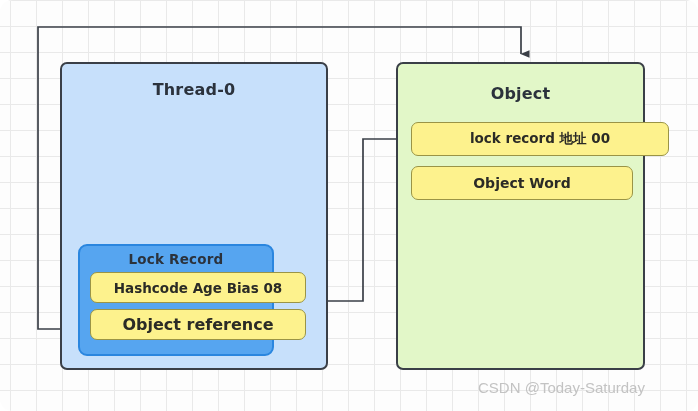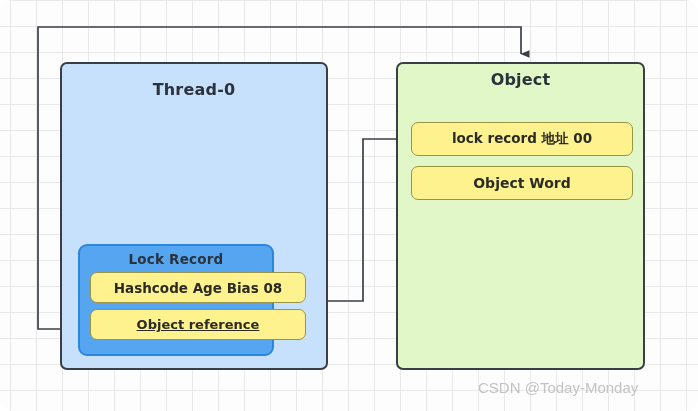--- a/index.html
+++ b/index.html
@@ -70,62 +70,61 @@
 
   
   #object-box {
     left: 396px;
     top: 62px;
     width: 249px;
     height: 308px;
     background: #e2f7c8;
   }
   #object-title {
-    top: 6px;
+    top: 20px;
     font-size: 16px;
   }
 
   
   .slot {
     position: absolute;
     box-sizing: border-box;
     background: #fdf28d;
     border: 1.6px solid #9a9446;
     border-radius: 7px;
     display: flex;
     align-items: center;
     justify-content: center;
     font-weight: bold;
     color: #2b2b26;
     text-align: center;
   }
 
   
   #slot-lock-record {
-    left: 13px;  top: 58px;  width: 222px; height: 34px;
+    left: 13px;  top: 58px;  width: 258px; height: 34px;
     font-size: 13.5px;
   }
   #slot-klass-word {
     left: 13px;  top: 102px; width: 222px; height: 34px;
     font-size: 14px;
   }
   #slot-object-body {
     left: 13px;  top: 145px; width: 222px; height: 152px;
     font-size: 14.5px;
   }
 
   
   #slot-hashcode {
     left: 10px; top: 26px; width: 216px; height: 31px;
     font-size: 13.5px;
   }
   #slot-object-ref {
     left: 10px; top: 63px; width: 216px; height: 31px;
-    font-size: 13px;
-    text-decoration: underline;
+    font-size: 16px;
   }
 
   
   #connectors {
     position: absolute;
     left: 0; top: 0;
     width: 698px;
     height: 411px;
     pointer-events: none;
   }
@@ -183,15 +182,15 @@
     <div class="slot" id="slot-lock-record">
       <span>lock record 地址 00</span>
     </div>
 
     <div class="slot" id="slot-klass-word">
       <span>Object Word</span>
     </div>
 
   </div>
 
-  <div id="watermark">CSDN @Today-Monday</div>
+  <div id="watermark">CSDN @Today-Saturday</div>
 
 </div>
 
 </body></html>

